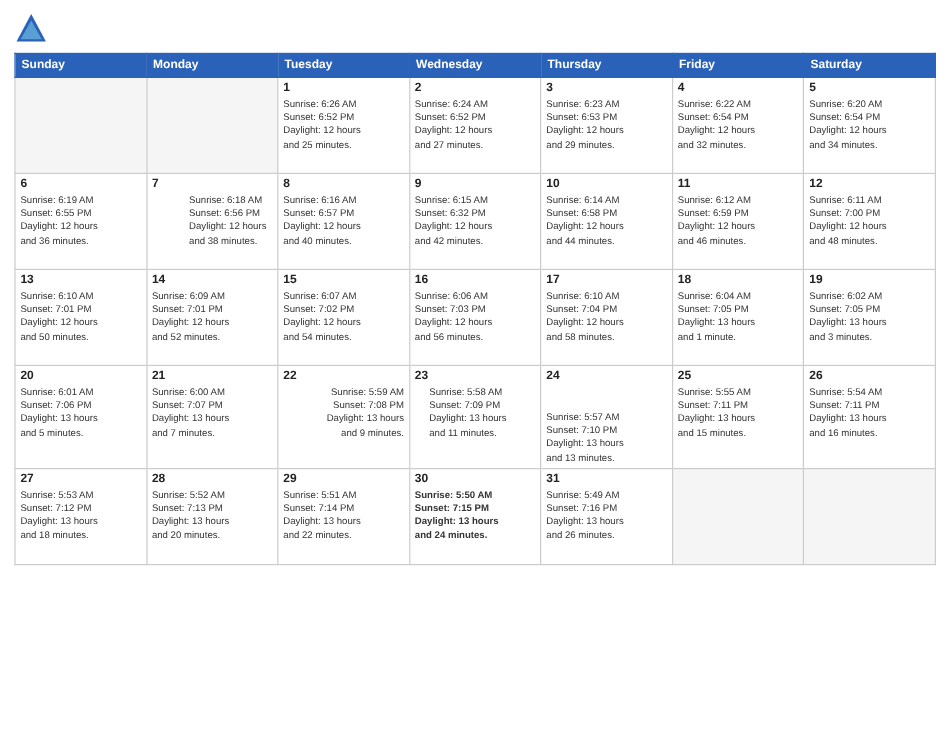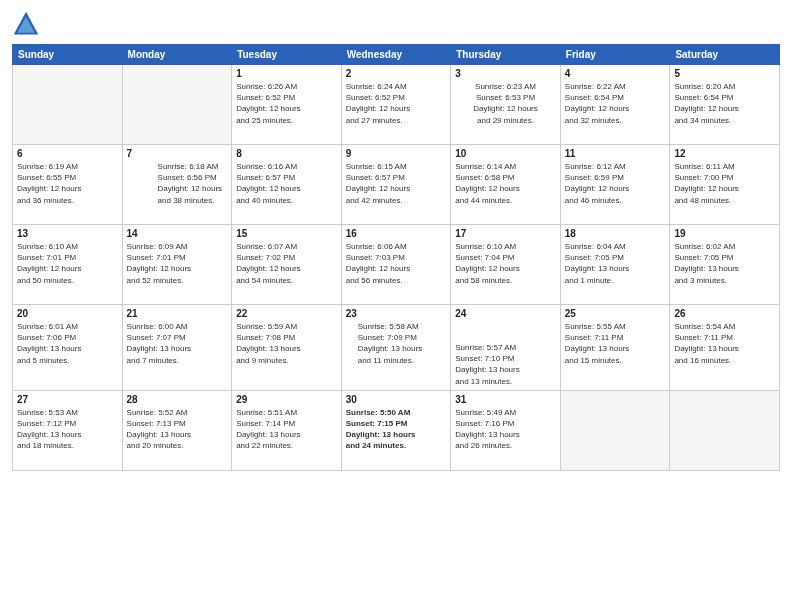--- a/index.html
+++ b/index.html
@@ -139,21 +139,21 @@
           </td>
           <td>
             <span class="day-num">2</span>
             <div class="day-detail" style="white-space: pre-line;">Sunrise: 6:24 AM
 Sunset: 6:52 PM
 Daylight: 12 hours
 and 27 minutes.</div>
           </td>
           <td>
             <span class="day-num">3</span>
-            <div class="day-detail" style="white-space: pre-line; text-align: center;">Sunrise: 6:23 AM
+            <div class="day-detail" style="white-space: pre-line;">Sunrise: 6:23 AM
 Sunset: 6:53 PM
 Daylight: 12 hours
 and 29 minutes.</div>
           </td>
           <td>
             <span class="day-num">4</span>
             <div class="day-detail" style="white-space: pre-line;">Sunrise: 6:22 AM
 Sunset: 6:54 PM
 Daylight: 12 hours
 and 32 minutes.</div>
@@ -184,21 +184,21 @@
           <td>
             <span class="day-num">8</span>
             <div class="day-detail" style="white-space: pre-line;">Sunrise: 6:16 AM
 Sunset: 6:57 PM
 Daylight: 12 hours
 and 40 minutes.</div>
           </td>
           <td>
             <span class="day-num">9</span>
             <div class="day-detail" style="white-space: pre-line;">Sunrise: 6:15 AM
-Sunset: 6:57 PM
+Sunset: 6:32 PM
 Daylight: 12 hours
 and 42 minutes.</div>
           </td>
           <td>
             <span class="day-num">10</span>
             <div class="day-detail" style="white-space: pre-line;">Sunrise: 6:14 AM
 Sunset: 6:58 PM
 Daylight: 12 hours
 and 44 minutes.</div>
           </td>
@@ -278,21 +278,21 @@
           </td>
           <td>
             <span class="day-num">21</span>
             <div class="day-detail" style="white-space: pre-line;">Sunrise: 6:00 AM
 Sunset: 7:07 PM
 Daylight: 13 hours
 and 7 minutes.</div>
           </td>
           <td>
             <span class="day-num">22</span>
-            <div class="day-detail" style="white-space: pre-line;">Sunrise: 5:59 AM
+            <div class="day-detail" style="white-space: pre-line; text-align: right;">Sunrise: 5:59 AM
 Sunset: 7:08 PM
 Daylight: 13 hours
 and 9 minutes.</div>
           </td>
           <td>
             <span class="day-num">23</span>
             <div class="day-detail" style="white-space: pre-line; margin-left: 12px;">Sunrise: 5:58 AM
 Sunset: 7:09 PM
 Daylight: 13 hours
 and 11 minutes.</div>

